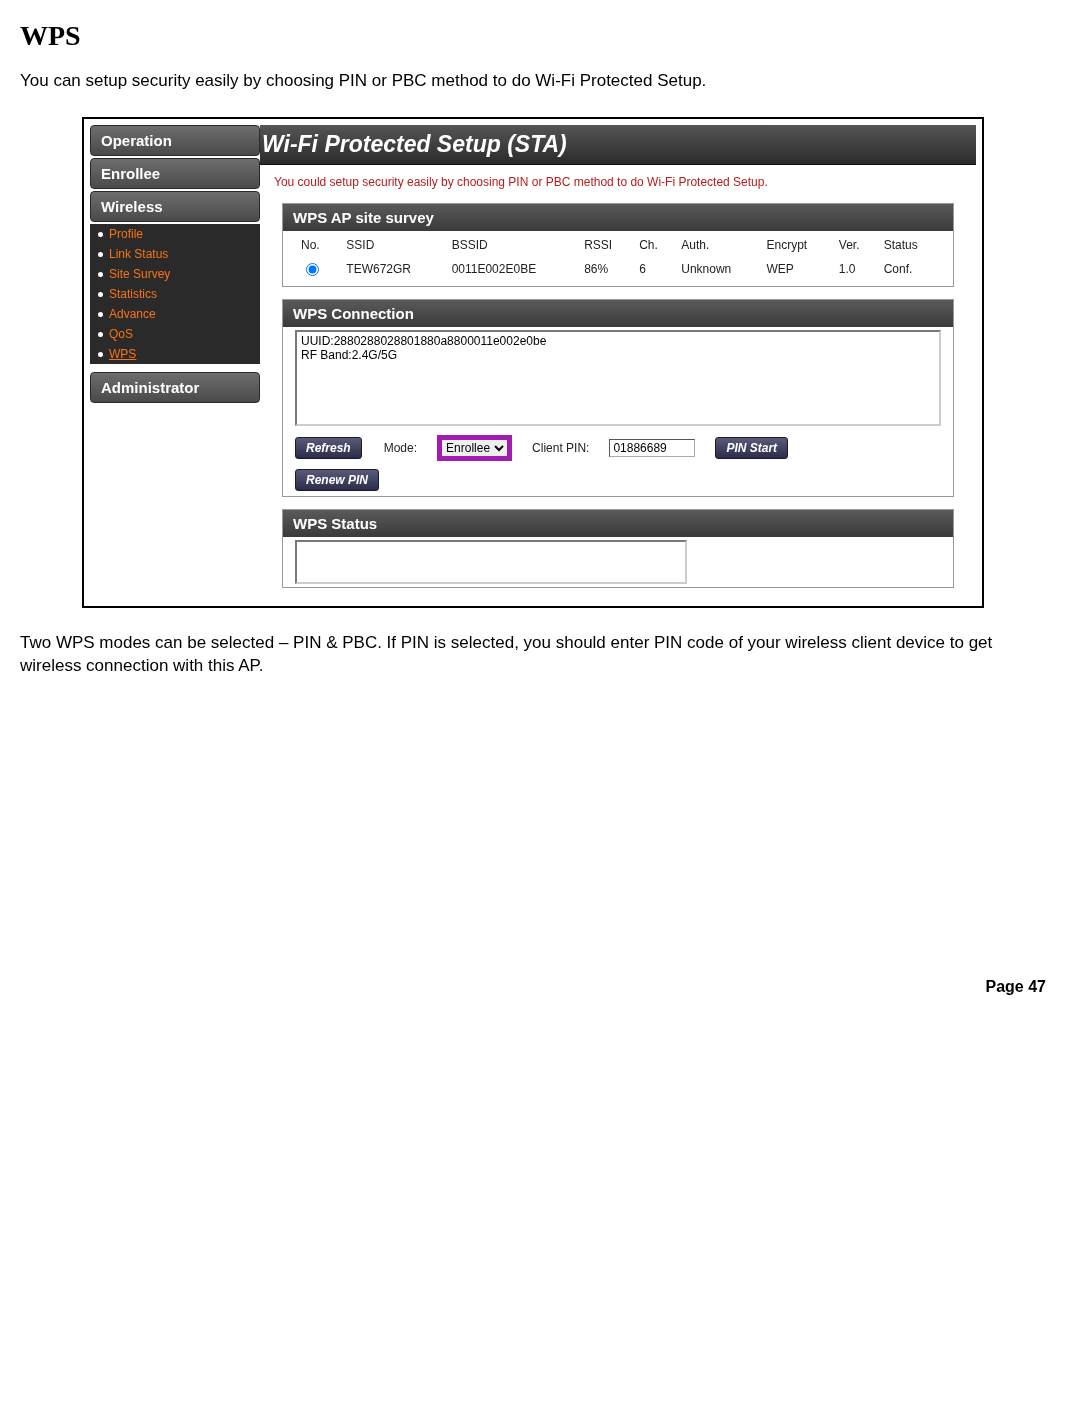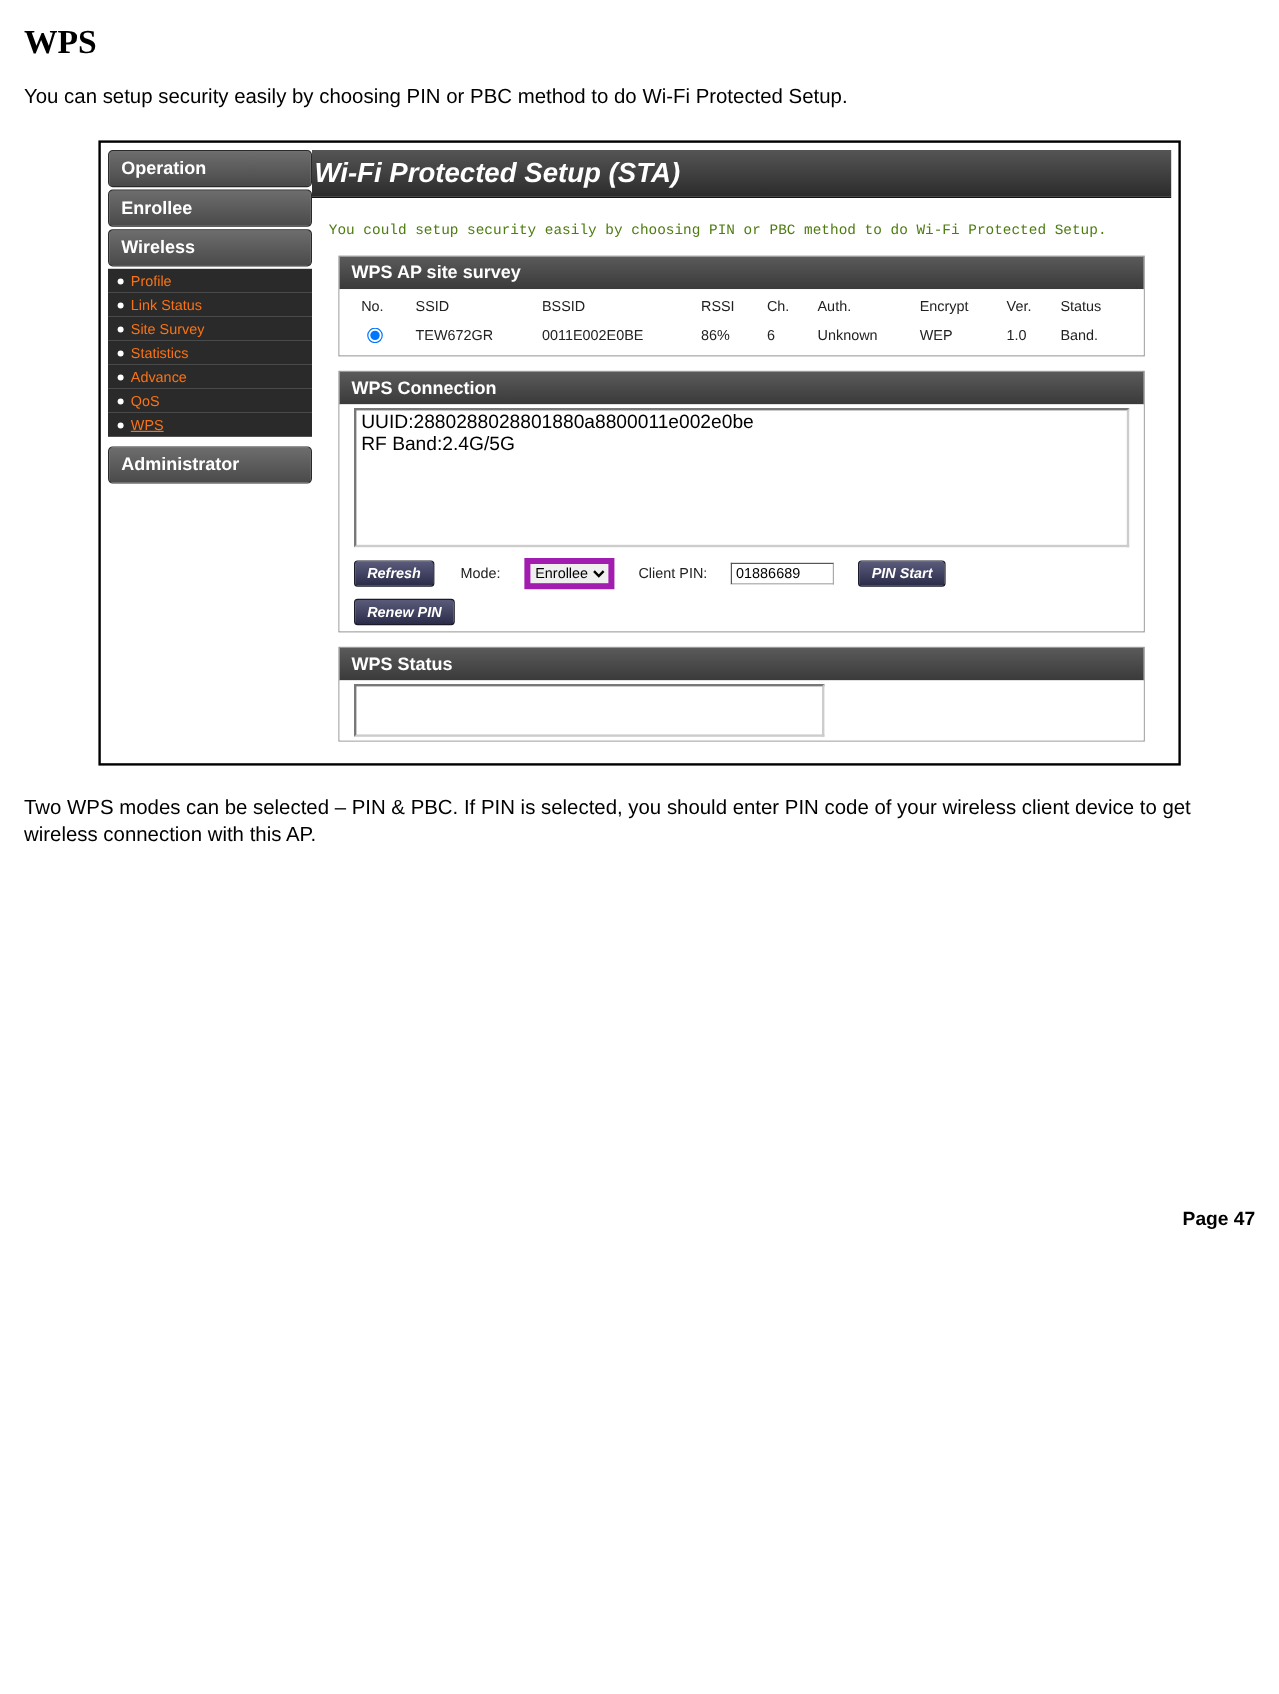--- a/index.html
+++ b/index.html
@@ -75,23 +75,23 @@
     color: #fff;
     font-family: Tahoma, Arial, sans-serif;
     font-weight: bold;
     font-style: italic;
     font-size: 23px;
     padding: 6px 2px;
     border-bottom: 1px solid #111;
   }
   .main-sub {
     font-size: 12px;
-    color: #4d7c0f;
-    padding: 20px 14px 14px 14px;
-    font-family: Liberation Mono, monospace;
+    color: #b91c1c;
+    padding: 10px 14px 14px 14px;
+    font-family: Liberation Sans, sans-serif;
   }
   .panel {
     margin: 0 22px 12px 22px;
     border: 1px solid #999;
   }
   .panel-head {
     background: linear-gradient(#5a5a5a,#3a3a3a);
     color: #fff;
     font-weight: bold;
     font-size: 15px;
@@ -113,23 +113,23 @@
   table.survey th {
     text-align: left;
     font-weight: normal;
     padding: 4px 6px;
   }
   table.survey td {
     padding: 4px 6px;
   }
   .conn-textarea {
     width: 100%;
-    height: 116px;
-    font-family: Tahoma, Arial, sans-serif;
-    font-size: 16px;
+    height: 96px;
+    font-family: Tahoma, Arial, sans-serif;
+    font-size: 12px;
     resize: none;
     box-sizing: border-box;
     border: 2px inset #ccc;
     padding: 2px 4px;
     overflow: scroll;
     white-space: pre;
   }
   .btn {
     display: inline-block;
     background: linear-gradient(#5a5a7a,#2b2b4a);
@@ -219,21 +219,21 @@
             </tr>
             <tr>
               <td><input type="radio" checked="" style=""></td>
               <td>TEW672GR</td>
               <td>0011E002E0BE</td>
               <td>86%</td>
               <td>6</td>
               <td>Unknown</td>
               <td>WEP</td>
               <td>1.0</td>
-              <td>Band.</td>
+              <td>Conf.</td>
             </tr>
           </tbody>
             </table>
         </div>
       </div>
 
       <div class="panel">
         <div class="panel-head">WPS Connection</div>
         <div class="panel-body">
           <textarea class="conn-textarea" readonly="" style="">UUID:2880288028801880a8800011e002e0be

